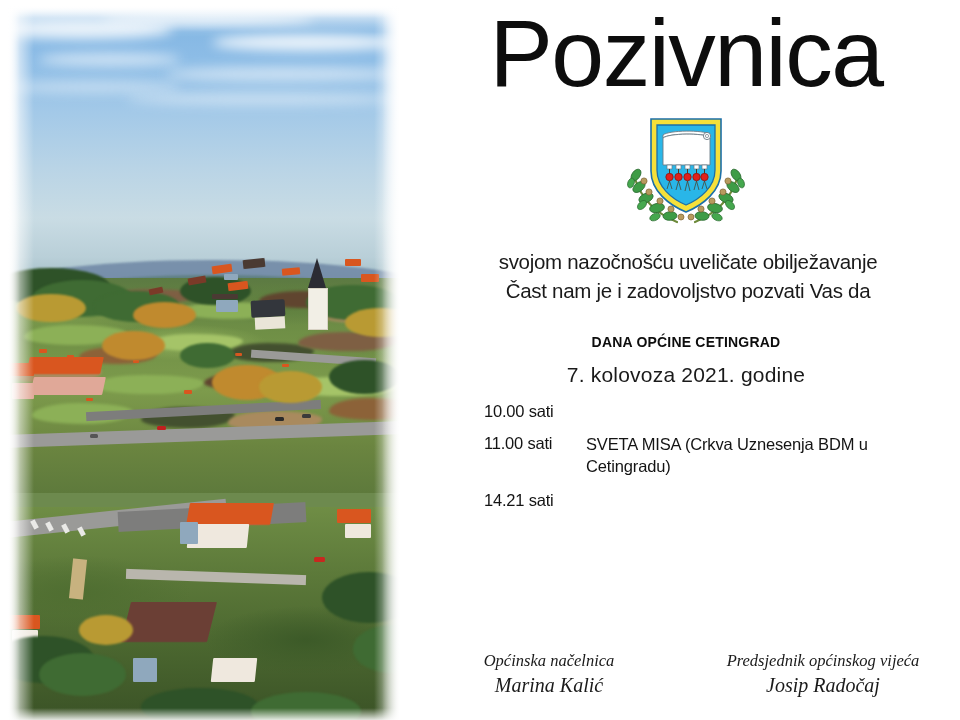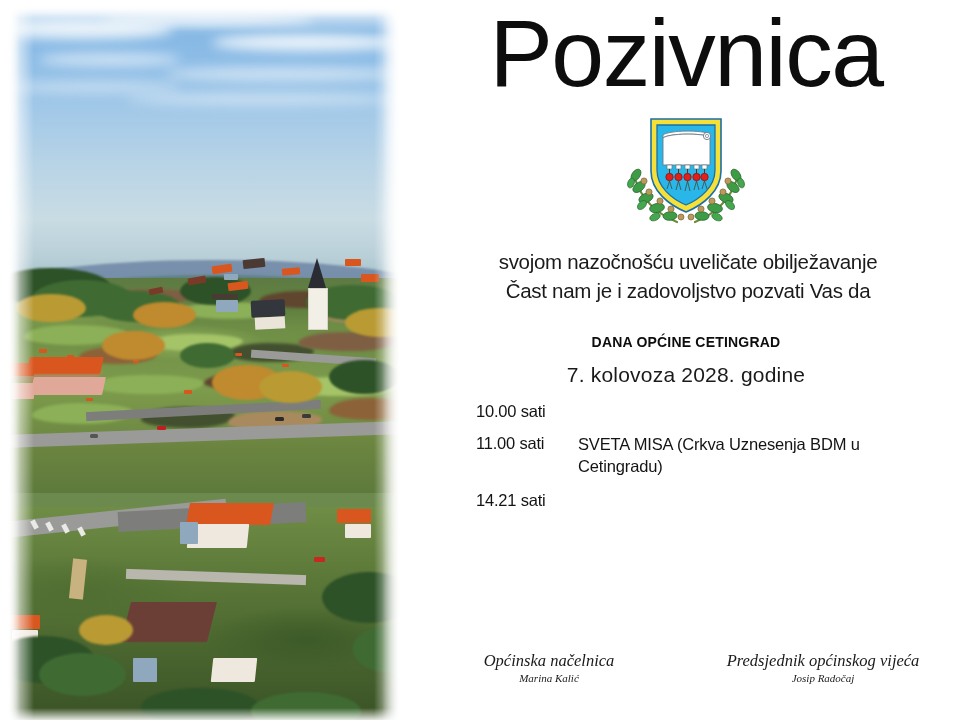--- a/index.html
+++ b/index.html
@@ -237,21 +237,21 @@
     text-align: center;
     font-family: "Liberation Sans", sans-serif;
     font-weight: 300;
     font-size: 21px;
     letter-spacing: 0.2px;
     color: #1a1a1a;
   }
 
   .schedule {
     position: absolute;
-    left: 64px;
+    left: 72px;
     top: 402px;
     width: 470px;
   }
   .sched-row {
     display: flex;
     align-items: flex-start;
     margin-bottom: 13px;
   }
   .sched-time {
     flex: 0 0 102px;
@@ -280,21 +280,21 @@
     display: flex;
   }
   .sig-block {
     flex: 1 1 50%;
     text-align: center;
     font-family: "Liberation Serif", serif;
     font-style: italic;
     color: #1a1a1a;
   }
   .sig-role { font-size: 16.5px; line-height: 1.28; }
-  .sig-name { font-size: 11px; line-height: 1.42; }
+  .sig-name { font-size: 20px; line-height: 1.42; }
 </style>
 </head>
 <body>
 
 <div id="invitation-root">
 
   <div class="photo-panel">
     <div class="photo-inner">
 
       <div class="ph-sky">
@@ -508,21 +508,21 @@
         </g>
       </svg>
     </div>
 
     <div class="intro">
       <div>svojom nazočnošću uveličate obilježavanje</div>
       <div>Čast nam je i zadovoljstvo pozvati Vas da</div>
     </div>
 
     <div class="occasion">DANA OPĆINE CETINGRAD</div>
-    <div class="occasion-date">7. kolovoza 2028. godine</div>
+    <div class="occasion-date">7. kolovoza 2021. godine</div>
 
     <div class="schedule">
       <div class="sched-row">
         <div class="sched-time">10.00 sati</div>
       </div>
       <div class="sched-row">
         <div class="sched-time">11.00 sati</div>
         <div class="sched-desc">SVETA MISA (Crkva Uznesenja BDM u Cetingradu)</div>
       </div>
       <div class="sched-row">

